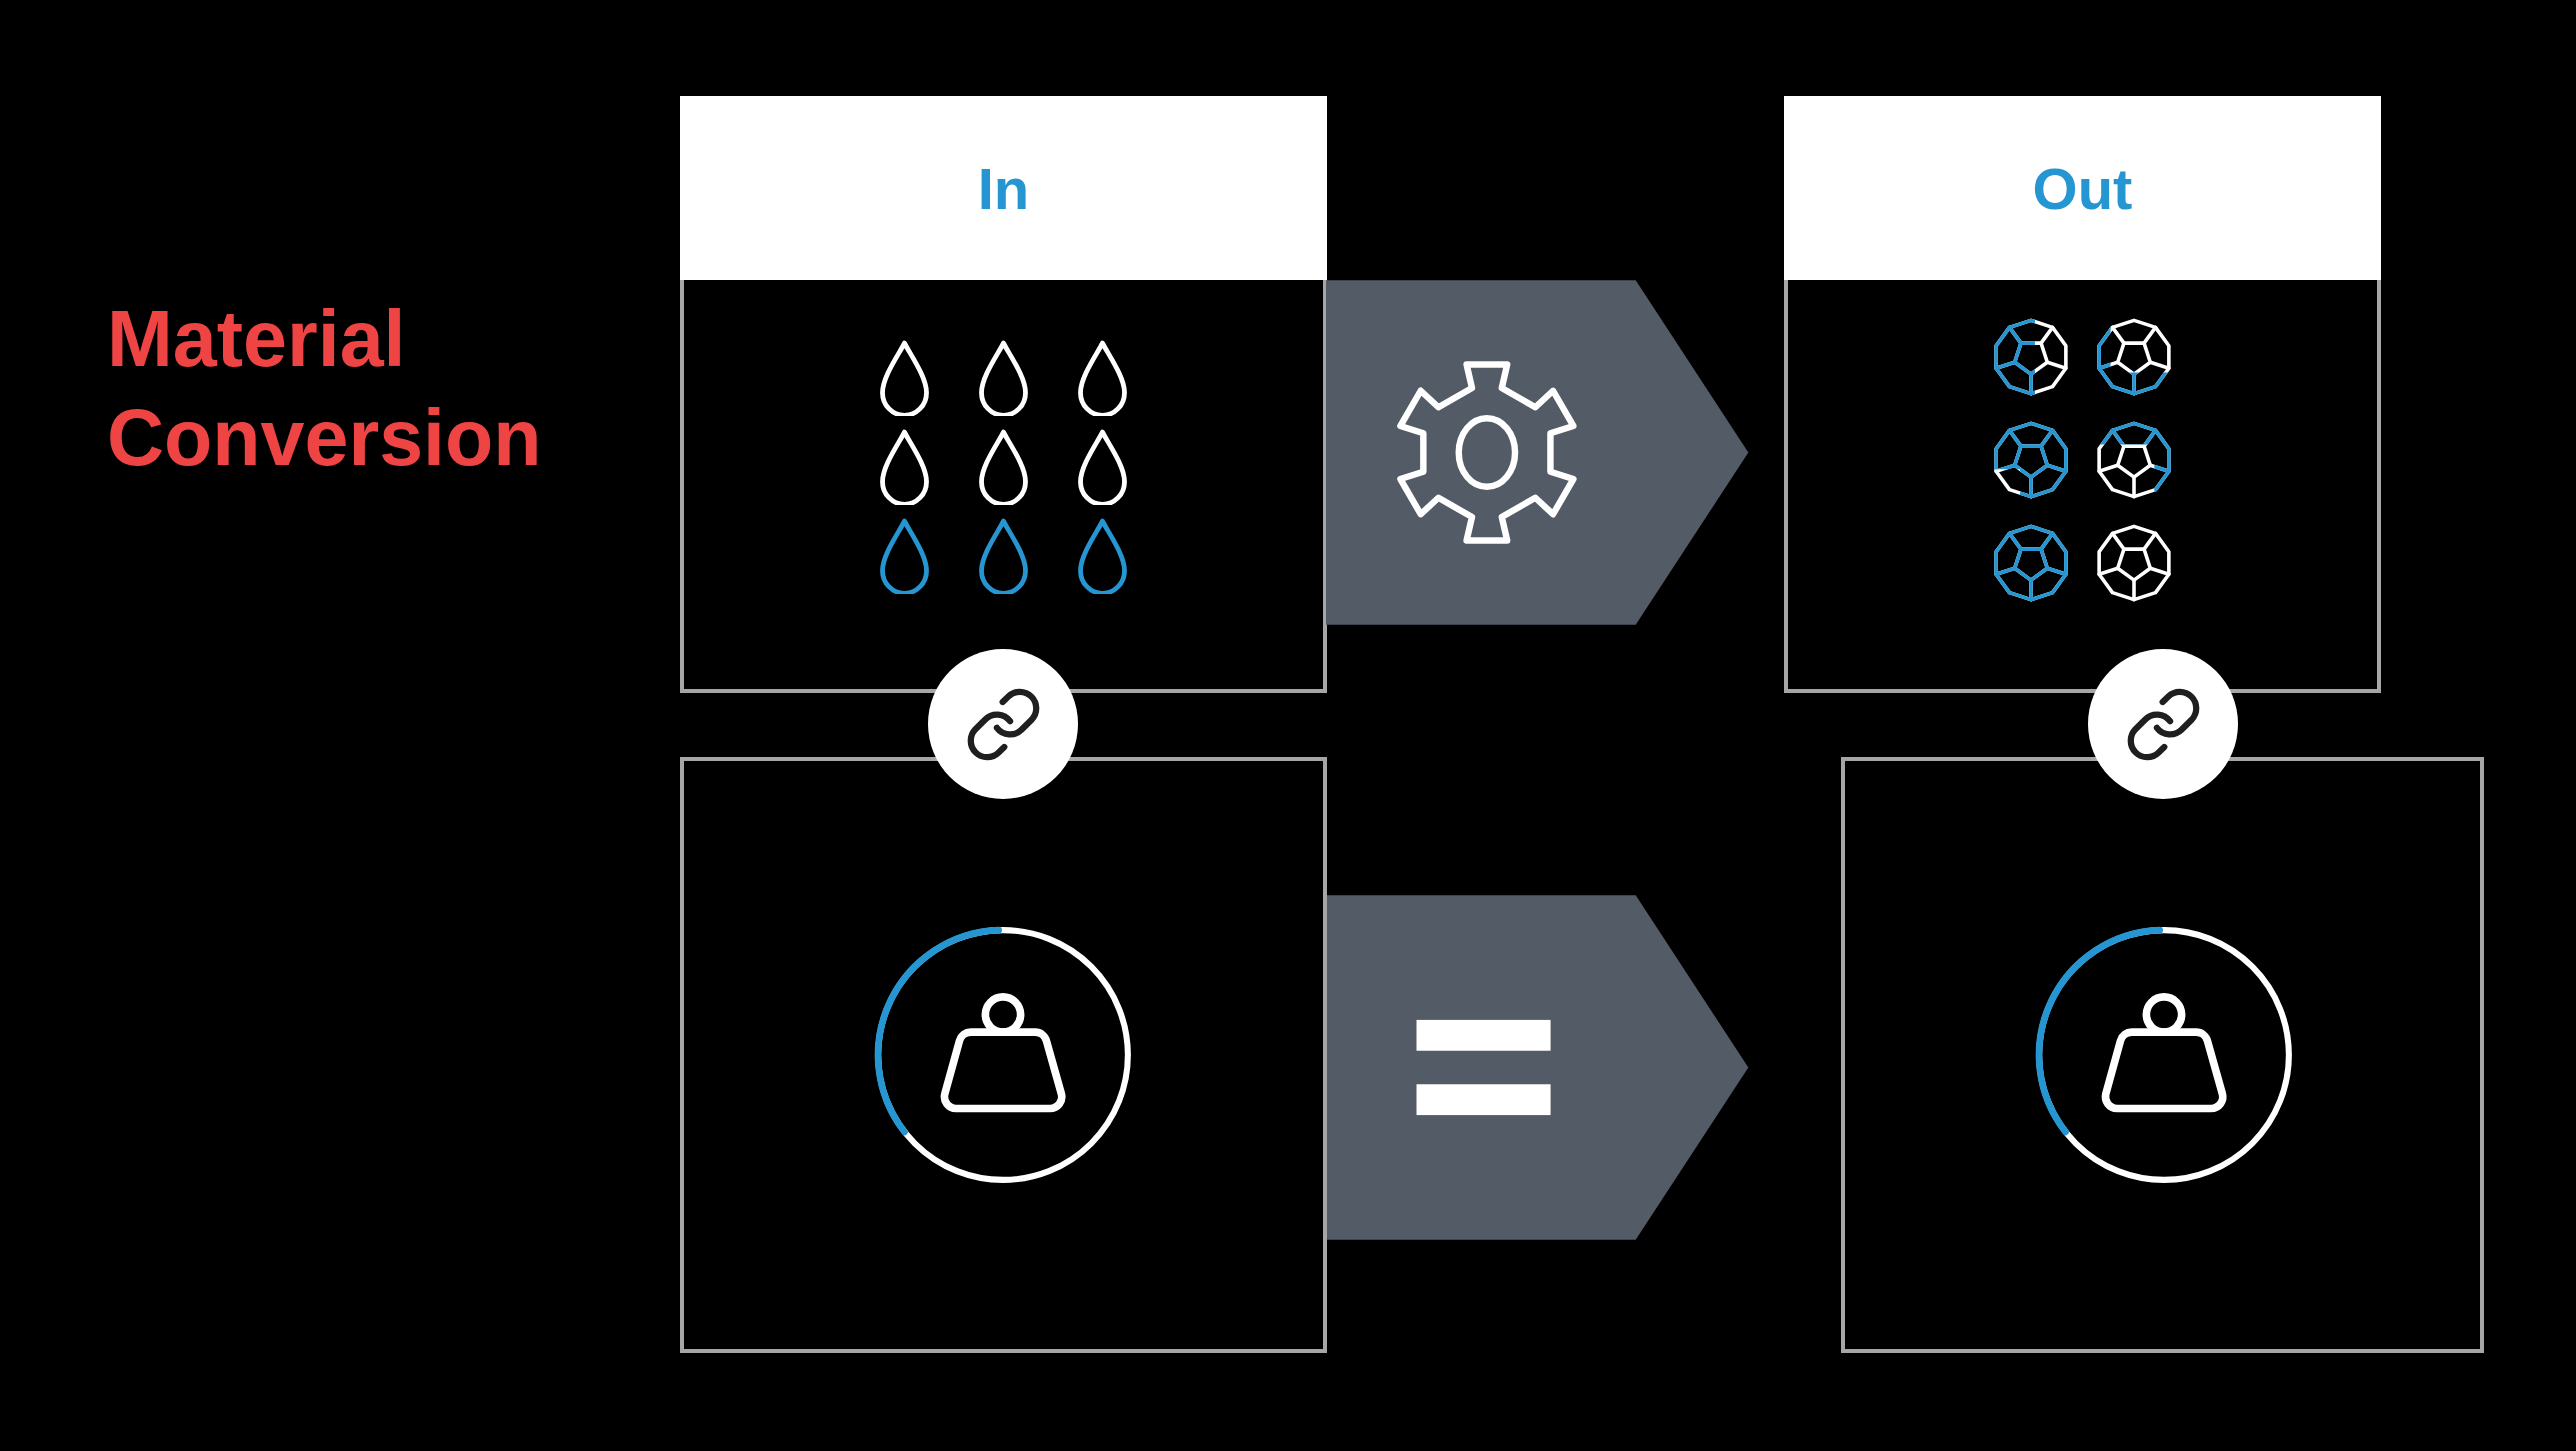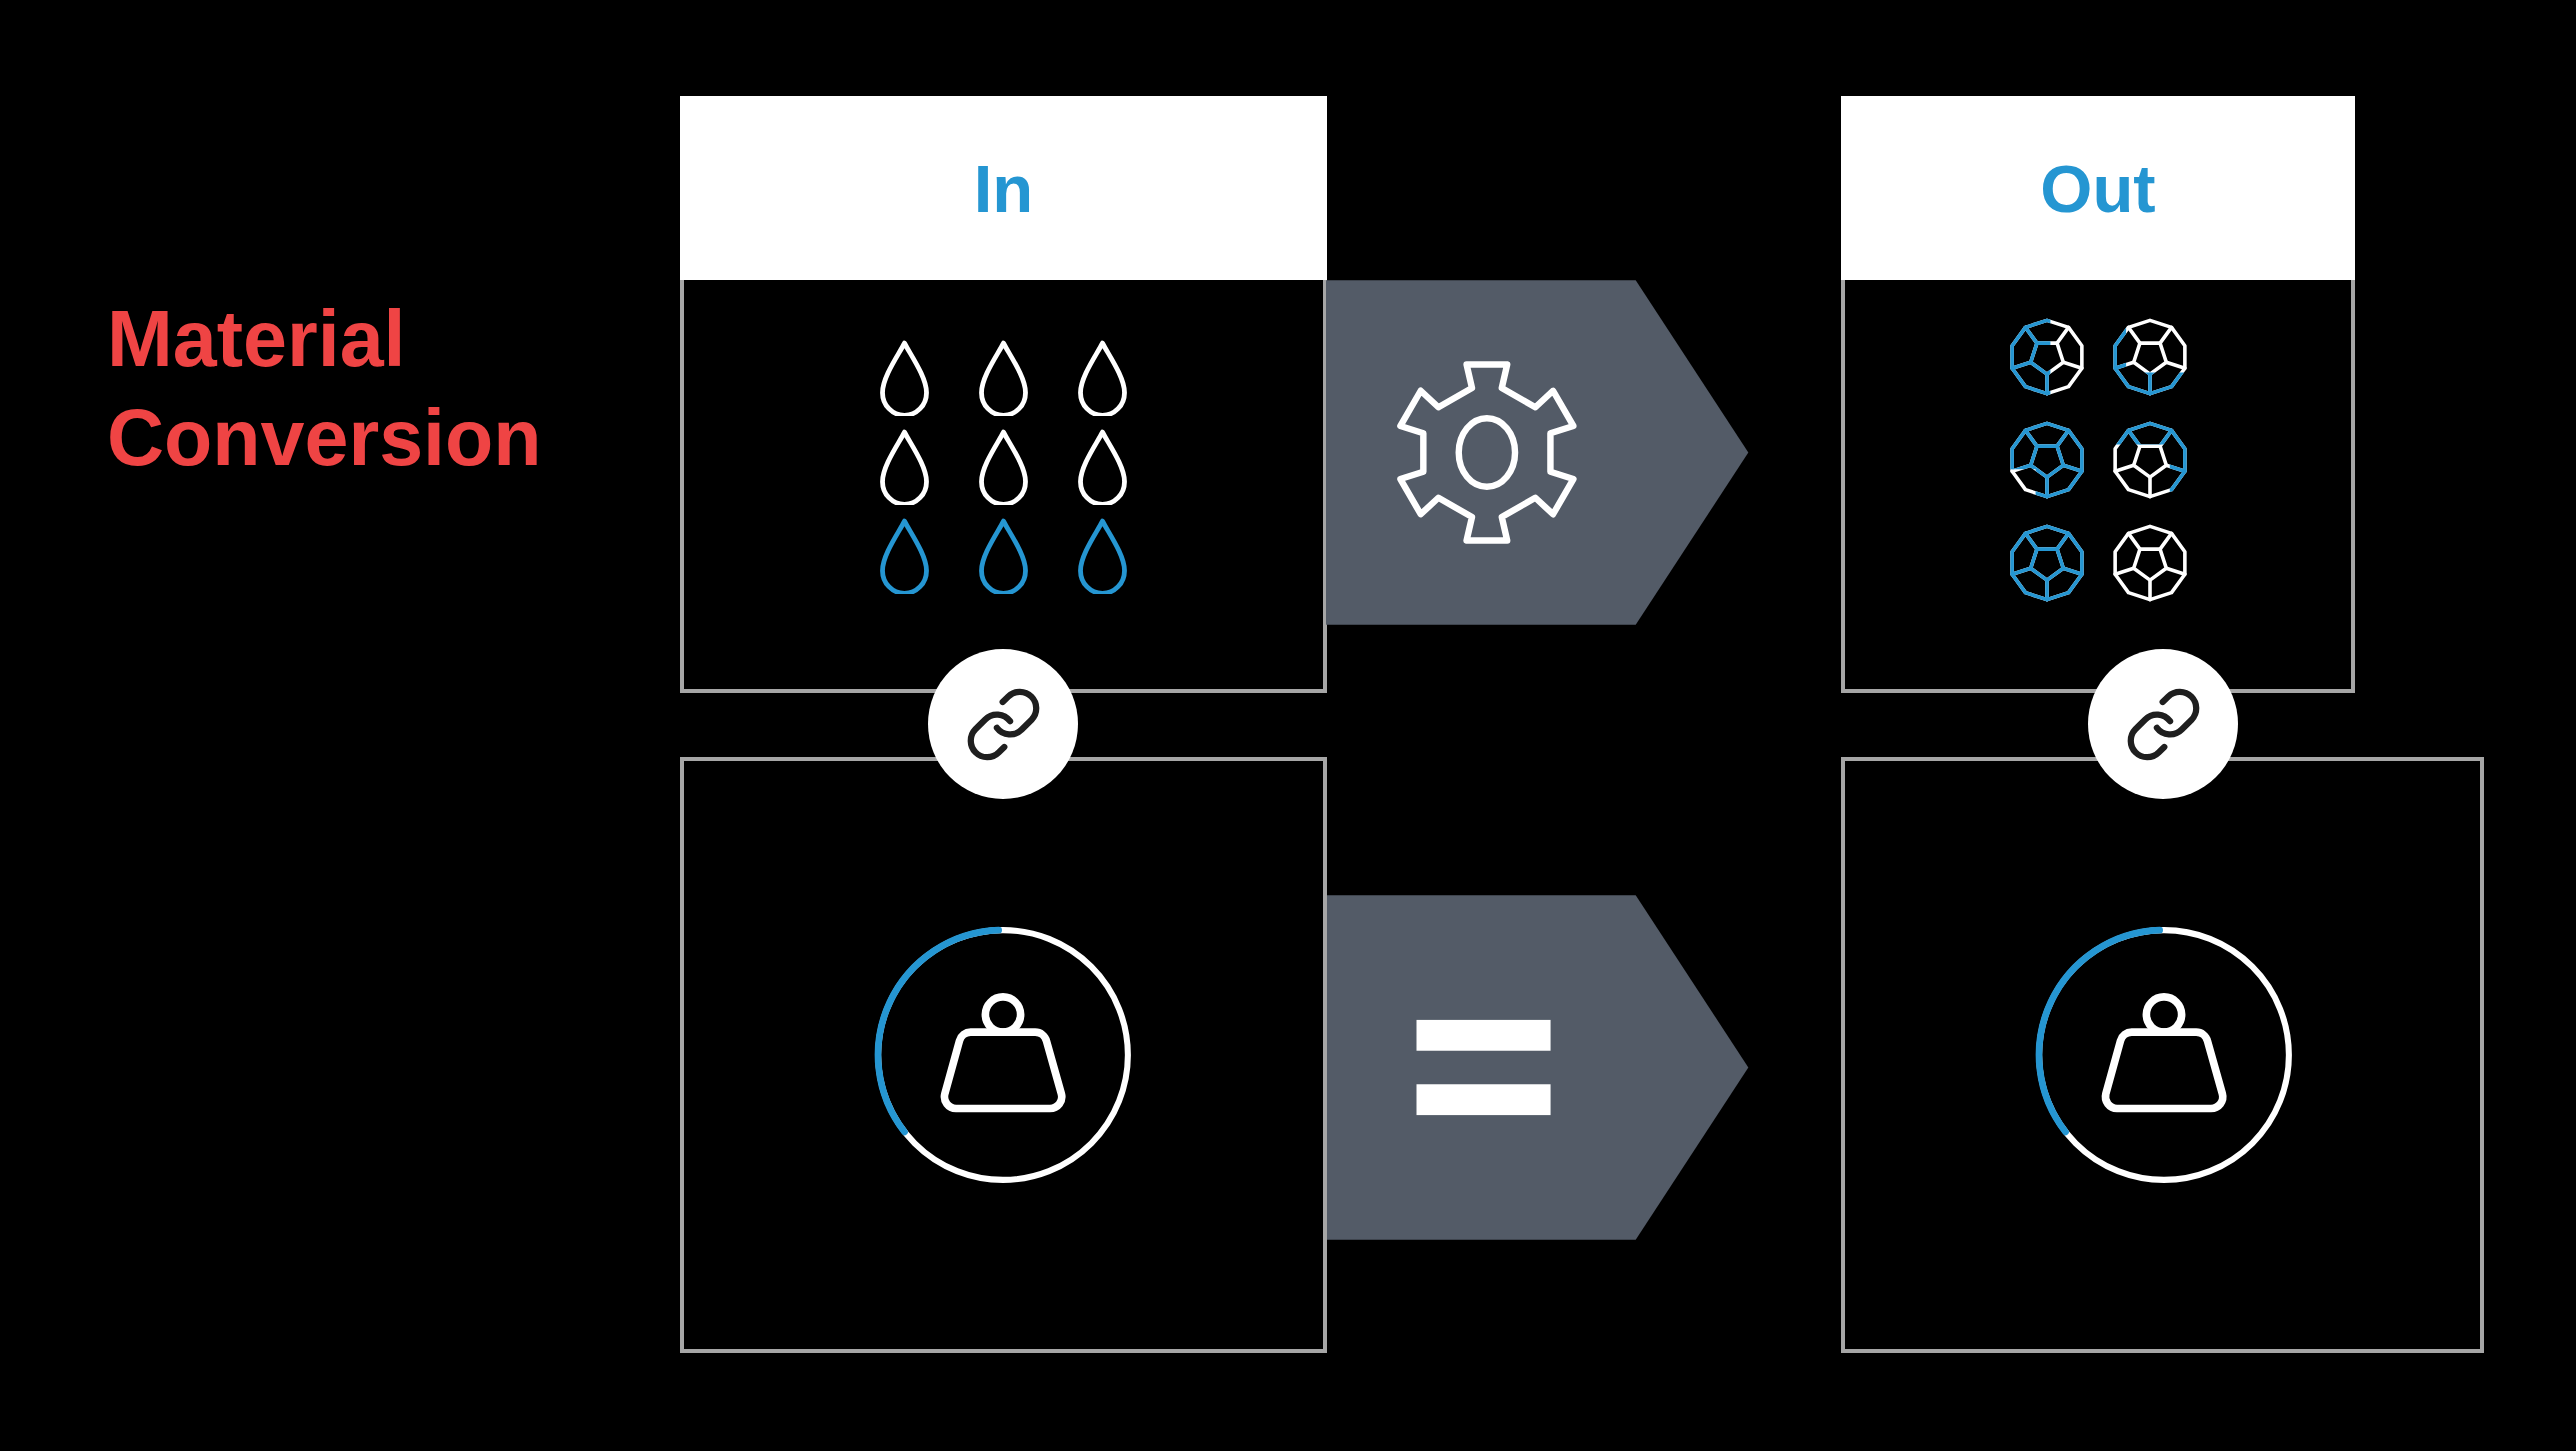--- a/index.html
+++ b/index.html
@@ -22,25 +22,25 @@
   .row-label{
     position:absolute;left:107px;width:564px;
     color:#ef4444;font-weight:700;font-size:79px;line-height:1.25;
   }
   #label-material{top:290px}
   #label-mass{top:955px}
 
   
   .top-panel{position:absolute;top:96px}
   #in-panel{left:680px;width:647px}
-  #out-panel{left:1841px;width:514px}
+  #out-panel{left:1784px;width:597px}
   .panel-header{
     height:184px;background:var(--header-bg);
     display:flex;align-items:center;justify-content:center;
-    font-size:67px;font-weight:700;color:var(--blue);
+    font-size:58px;font-weight:700;color:var(--blue);
   }
   .panel-body{
     position:relative;height:413px;background:var(--background);
     border:4px solid var(--panel-border);border-top:none;
   }
 
   
   .bottom-panel{
     position:absolute;top:757px;height:596px;background:var(--background);
     border:4px solid var(--panel-border);

